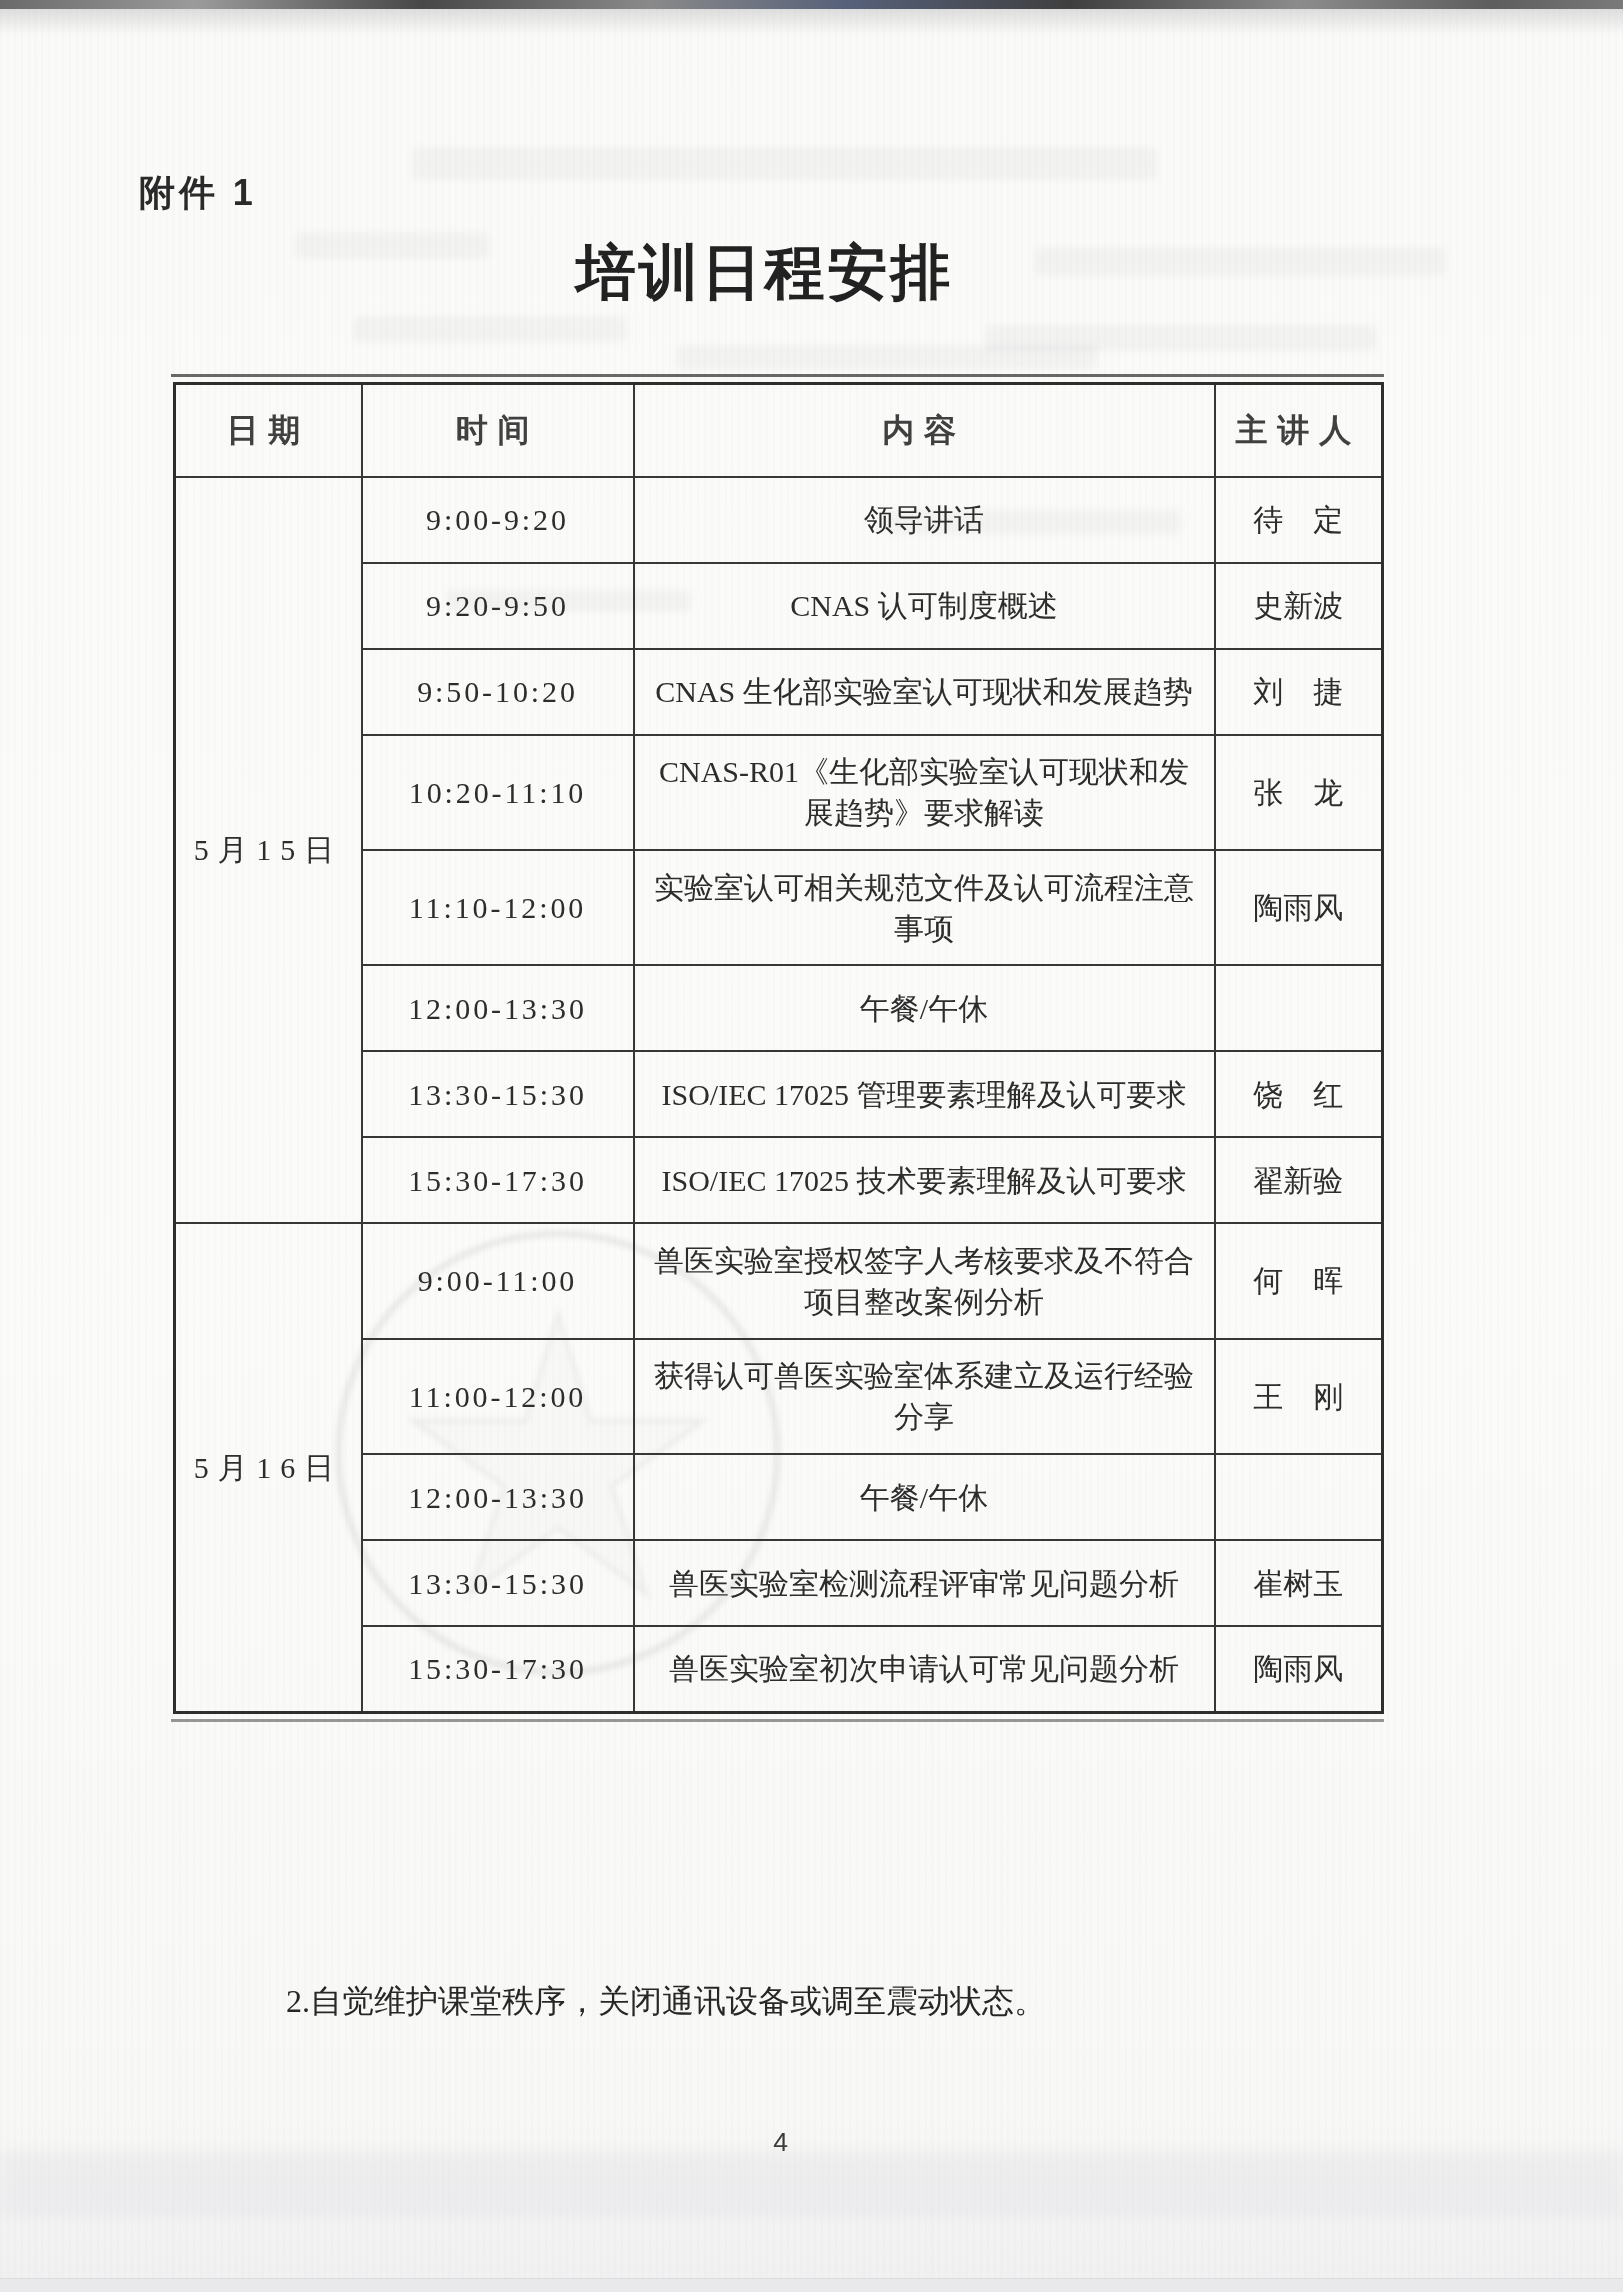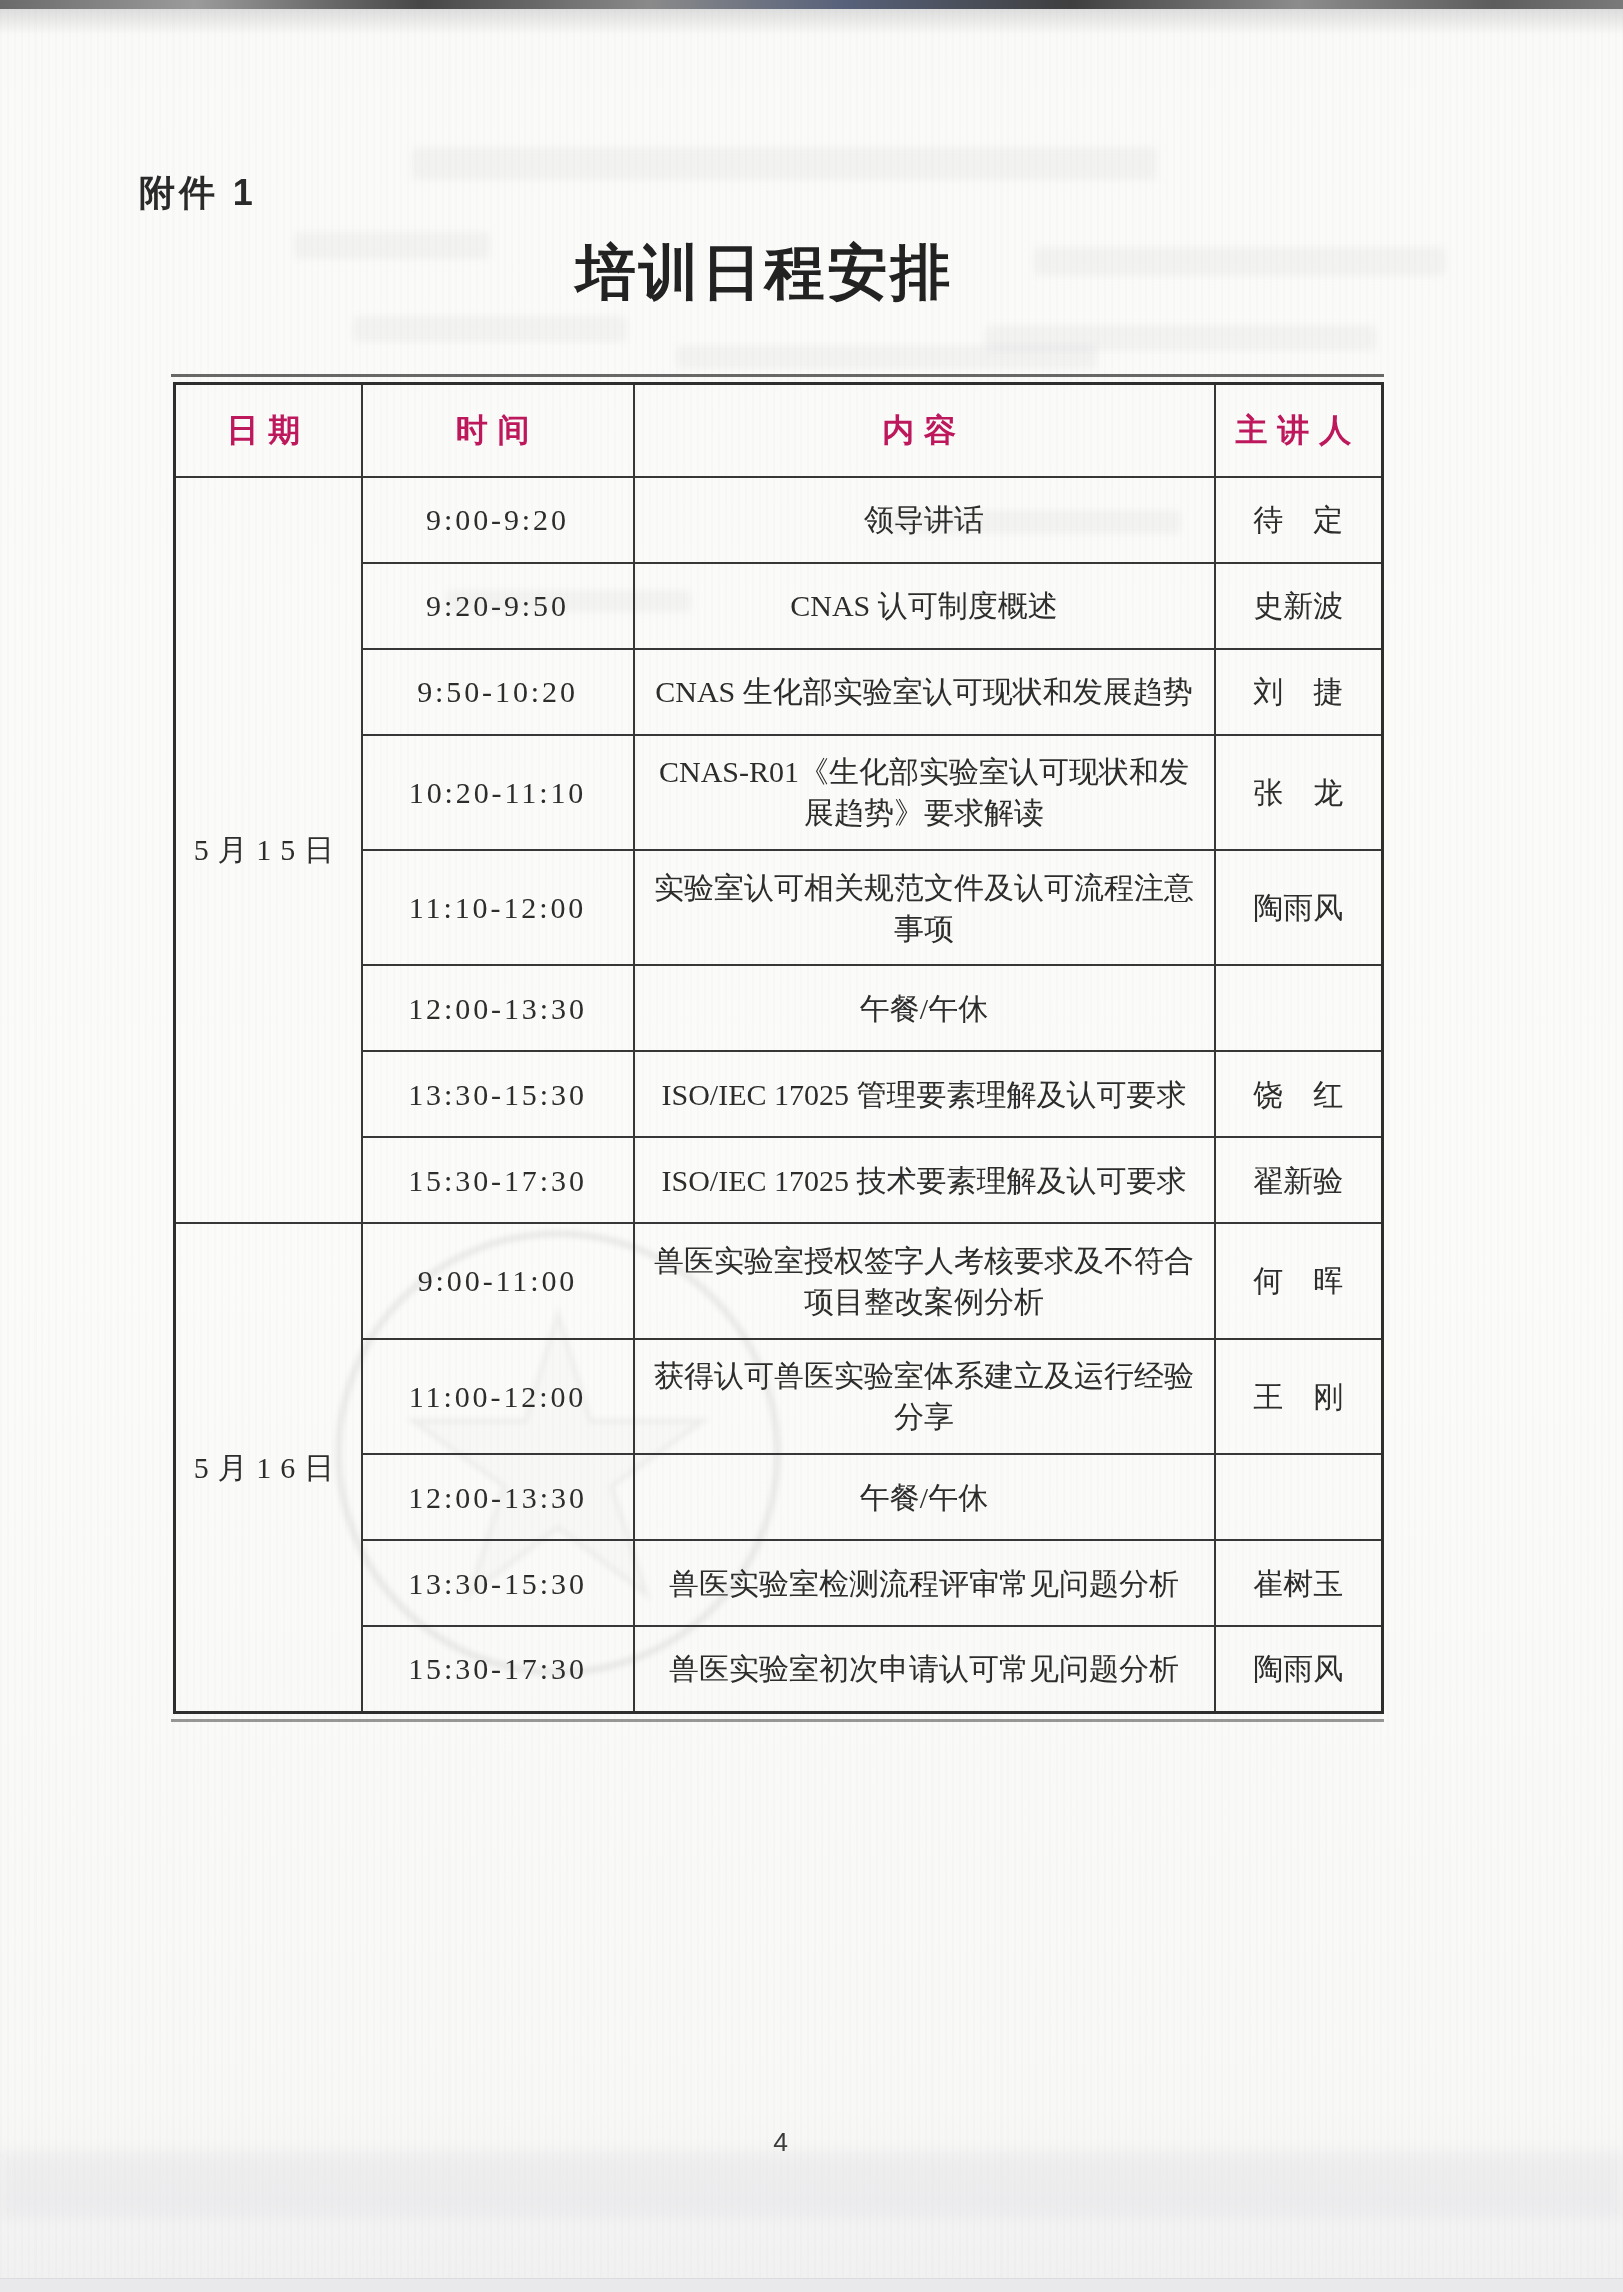--- a/index.html
+++ b/index.html
@@ -48,21 +48,21 @@
   table.schedule {
     width: 1209px; border-collapse: collapse; table-layout: fixed;
     border: 3.9px solid #2e2e2e;
   }
   .schedule th, .schedule td {
     border: 2px solid #373737;
     text-align: center; vertical-align: middle;
     font-size: 30px; line-height: 41px;
   }
   .schedule th {
-    height: 93px; font-weight: bold; font-size: 32px; letter-spacing: 9.8px; color: #be185d;
+    height: 93px; font-weight: bold; font-size: 32px; letter-spacing: 9.8px; color: #404040;
   }
   .schedule td { height: 86px; padding: 15.7px 9.8px; }
   .cell-date { font-size: 32px; letter-spacing: 8.8px; }
   .cell-time { font-size: 31px; letter-spacing: 2.9px; white-space: nowrap; }
   .cell-content { font-size: 30px; padding-left: 41px; padding-right: 41px; margin-left: 44px; }
   .cell-speaker { font-size: 31px; }
   .notes { position: absolute; left: 164px; top: 1945px; font-size: 32px; color: #272727; }
   .notes .note-line-2 { margin-top: 35px; margin-left: 122px; }
   .page-number {
     position: absolute; left: 0; top: 2127px; width: 1623px; text-align: center;
@@ -200,19 +200,20 @@
         <tr>
           <td class="cell-time">15:30-17:30</td>
           <td class="cell-content">兽医实验室初次申请认可常见问题分析</td>
           <td class="cell-speaker">陶雨风</td>
         </tr>
       </tbody>
   </table>
 </div>
 
 <div class="notes">
+  <div class="note-line-2">2.自觉维护课堂秩序，关闭通讯设备或调至震动状态。</div>
 </div>
 
 <div class="page-number">4</div>
 
 <div class="bottom-haze"></div>
 <div class="bottom-strip"></div>
 
 
 </body></html>

